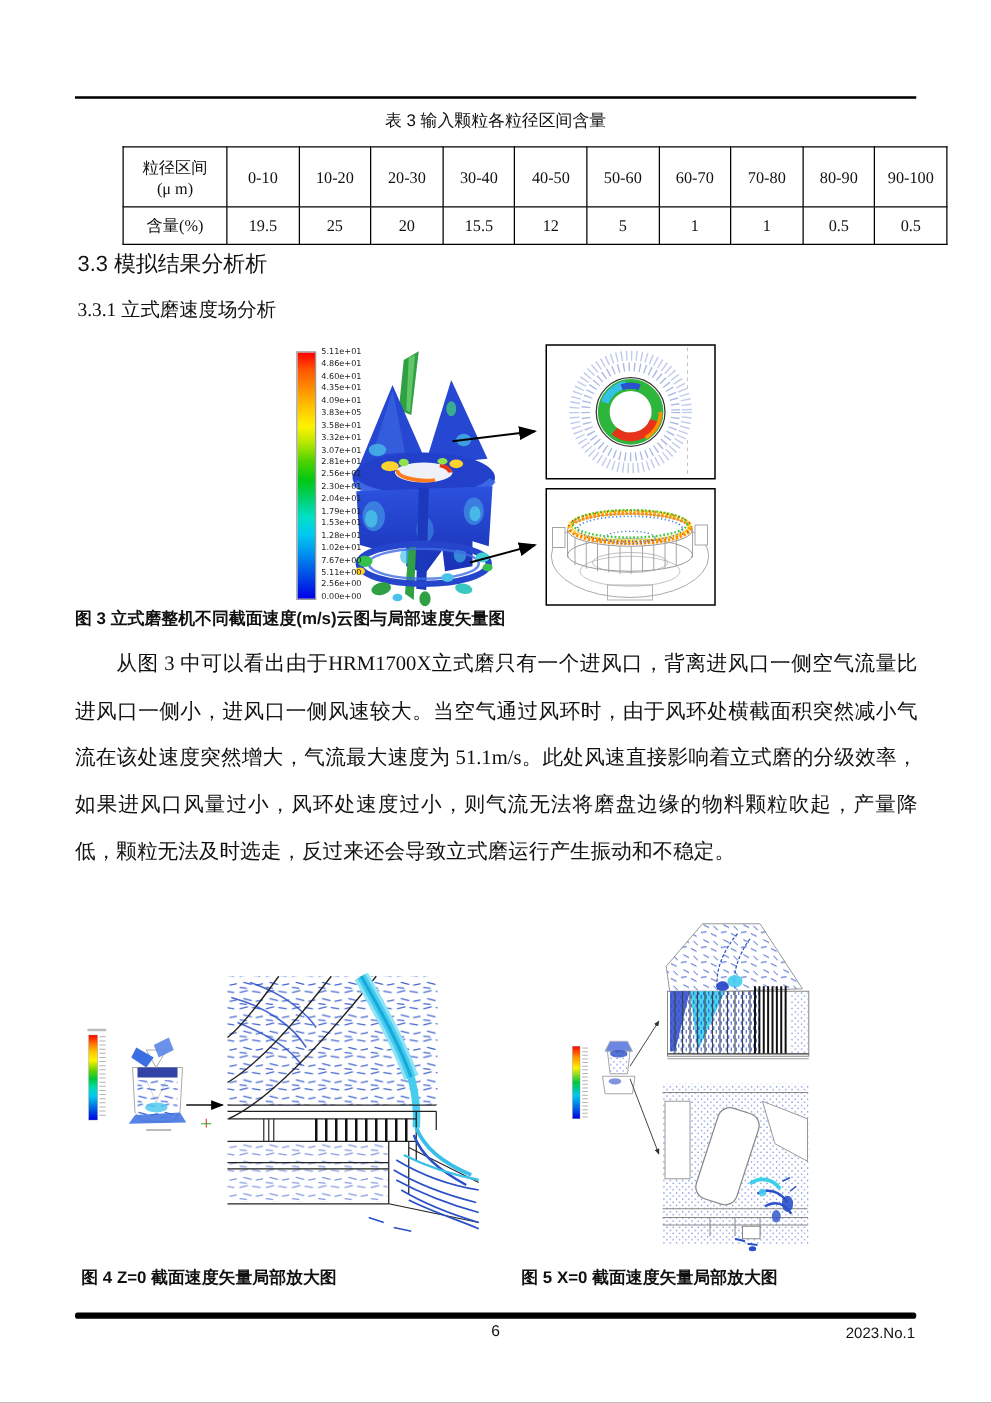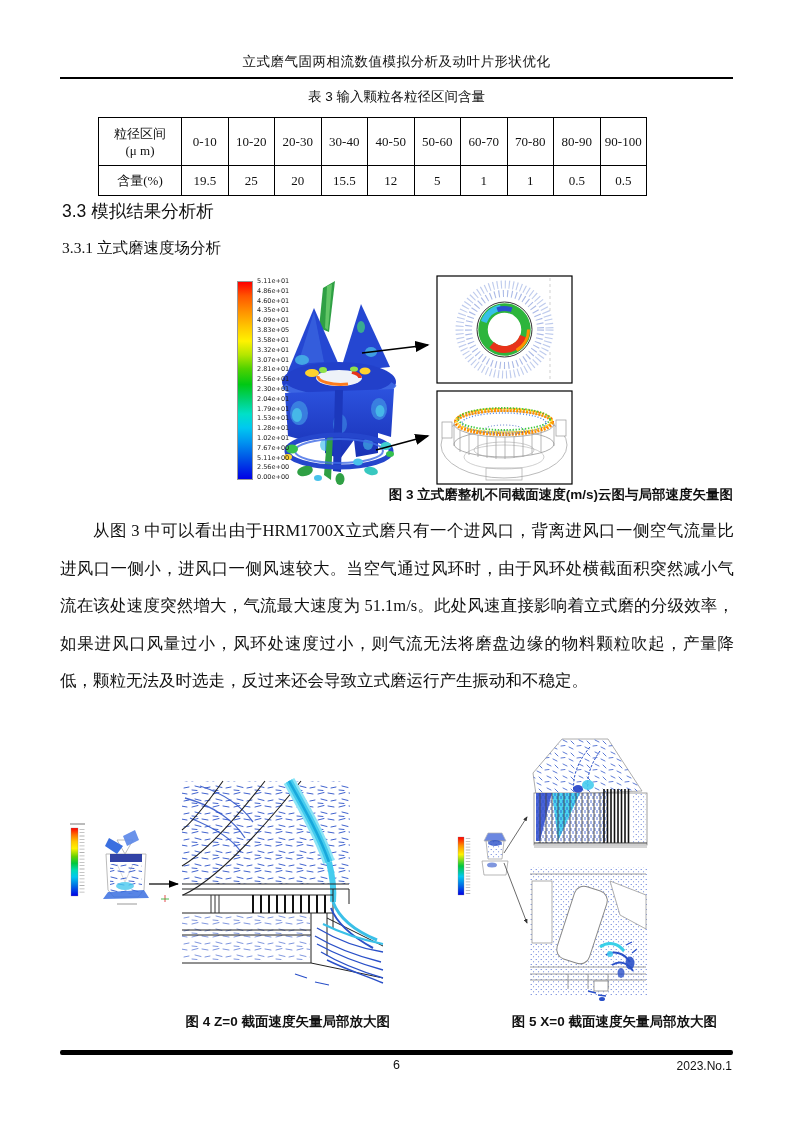--- a/index.html
+++ b/index.html
@@ -4,39 +4,39 @@
 <style>
   html,body{margin:0;padding:0;background:#888;}
   .page{position:relative;width:793px;height:1122px;background:#fff;margin:0 auto;
         font-family:"Liberation Serif","DejaVu Serif",serif;color:#111;overflow:hidden;}
 
   .running-title{position:absolute;top:53px;left:0;width:100%;text-align:center;font-size:13.5px;letter-spacing:.5px;}
   .header-rule{position:absolute;top:77px;left:60px;width:673px;height:2px;background:#000;}
 
   .table-caption{position:absolute;top:88px;left:0;width:100%;text-align:center;
                  font-family:"Liberation Sans","DejaVu Sans",sans-serif;font-weight:normal;font-size:13.5px;}
-  table.t3{position:absolute;left:98px;top:117px;width:549px;border-collapse:collapse;table-layout:fixed;}
+  table.t3{position:absolute;left:98px;top:117px;width:660px;border-collapse:collapse;table-layout:fixed;}
   table.t3 td{border:1.6px solid #000;text-align:center;vertical-align:middle;font-size:13px;padding:0;}
   table.t3 tr.r1 td{height:47px;}
   table.t3 tr.r2 td{height:29px;}
 
   .h2{position:absolute;top:199px;left:62px;font-family:"Liberation Sans","DejaVu Sans",sans-serif;
       font-weight:normal;font-size:17.5px;}
   .h3{position:absolute;top:238px;left:62px;font-size:15.5px;}
 
   .fig3{position:absolute;left:228px;top:272px;width:360px;height:215px;}
   .fig3-art{position:absolute;left:0;top:0;}
   .cb3{position:absolute;left:9px;top:9px;width:14px;height:197px;border:.5px solid #999;
        background:linear-gradient(to bottom,#fe0000 0%,#ff5500 7%,#ff9100 15%,#ffc800 23%,#fff200 30%,
        #b4e600 37%,#50d200 44%,#00c814 52%,#00d276 60%,#00e0c8 67%,#00c8f0 74%,#0096f0 81%,#0050e6 90%,#0000e6 100%);}
   .cb3-labels{position:absolute;left:29px;top:6px;height:203px;display:flex;flex-direction:column;
               justify-content:space-between;font-family:"DejaVu Sans","Liberation Sans",sans-serif;
               font-size:6.5px;line-height:1;color:#222;}
 
-  .cap{position:absolute;text-align:right;font-family:"Liberation Sans","DejaVu Sans",sans-serif;
+  .cap{position:absolute;text-align:left;font-family:"Liberation Sans","DejaVu Sans",sans-serif;
        font-weight:bold;font-size:13.5px;}
   .cap3{top:486px;left:60px;width:673px;}
   .cap4{top:1013px;left:65px;width:325px;}
   .cap5{top:1013px;left:417px;width:300px;}
 
   .para{position:absolute;top:512px;left:60px;width:674px;font-size:16.5px;line-height:37.6px;
         text-align:justify;text-indent:33px;}
 
   .fig4{position:absolute;left:65px;top:778px;}
   .fig5{position:absolute;left:440px;top:733px;}
@@ -44,21 +44,20 @@
   .footer-bar{position:absolute;top:1050px;left:60px;width:673px;height:4.5px;background:#000;border-radius:2px/50%;}
   .page-number{position:absolute;top:1058px;left:0;width:100%;text-align:center;font-size:12.5px;
                font-family:"Liberation Sans","DejaVu Sans",sans-serif;}
   .issue{position:absolute;top:1059px;right:61px;font-size:12px;font-family:"Liberation Sans","DejaVu Sans",sans-serif;text-align:center;}
 </style>
 </head>
 <body>
 
 <div class="page">
 
-  <div class="running-title">立式磨气固两相流数值模拟分析及动叶片形状优化</div>
   <div class="header-rule"></div>
 
   <div class="table-caption">表 3 输入颗粒各粒径区间含量</div>
 
   <table class="t3">
     <colgroup>
         <col style="width:83px">
         <col>
         <col>
         <col>

